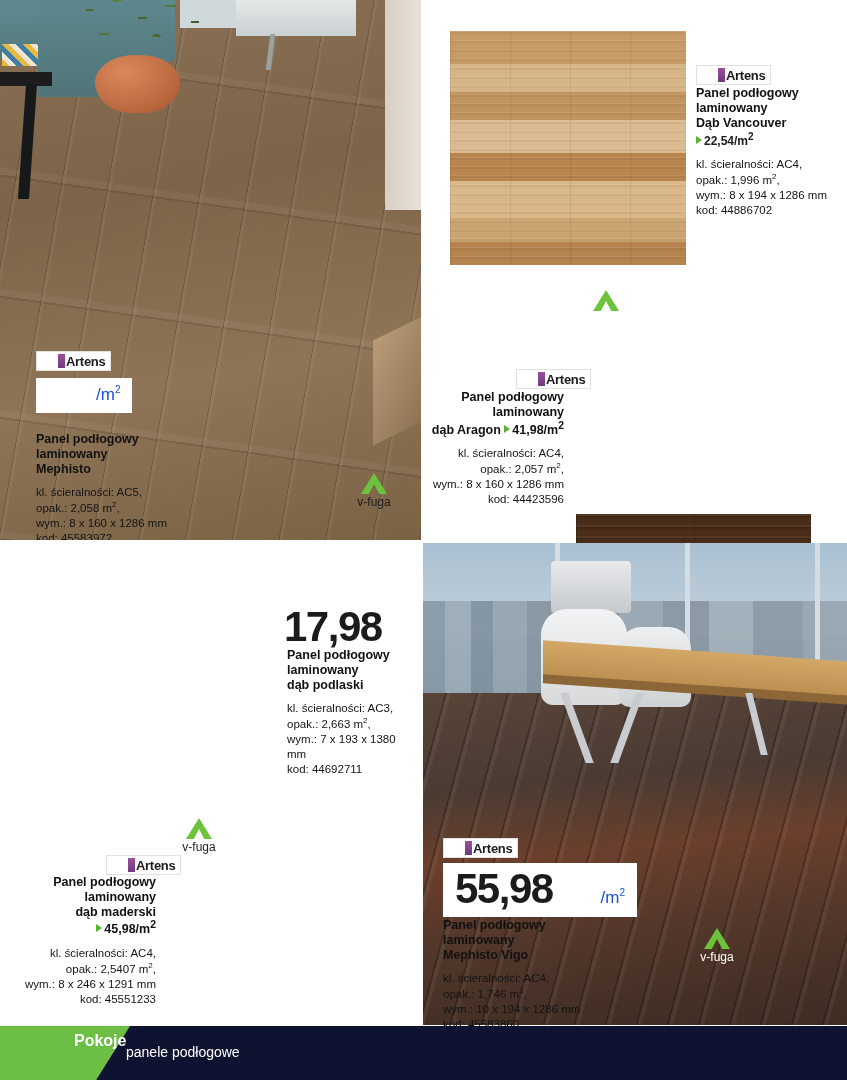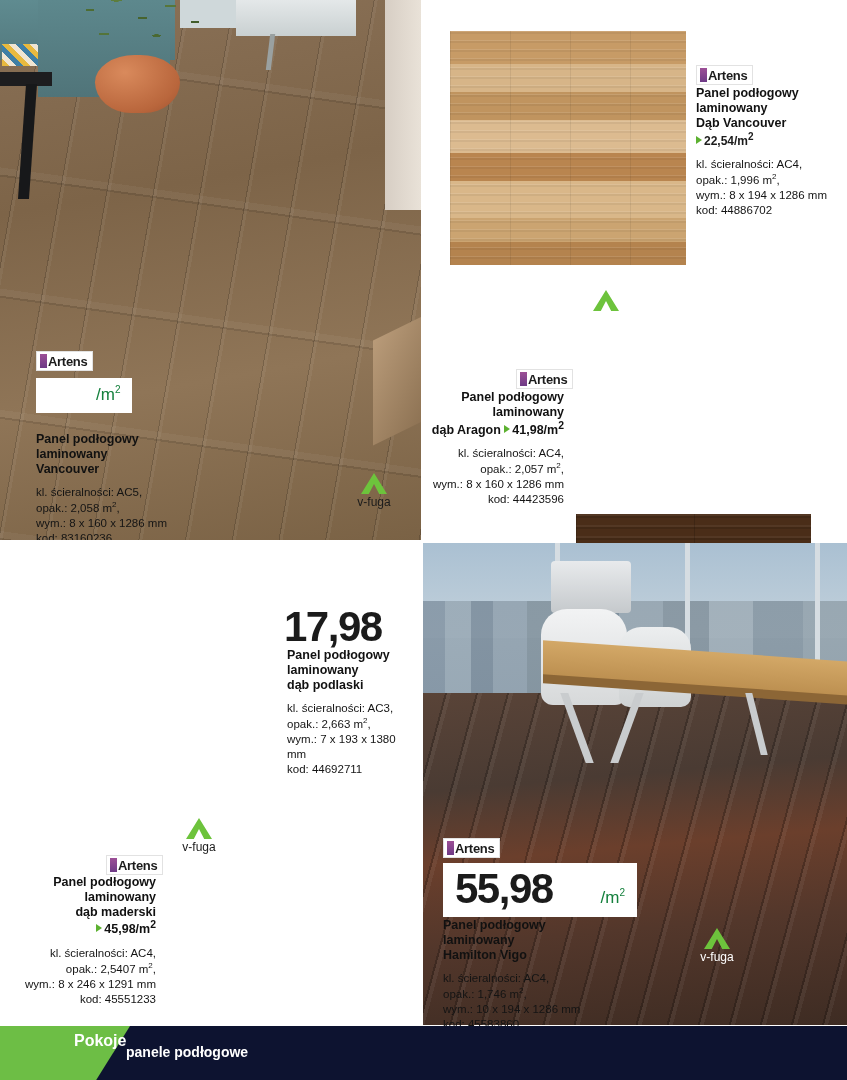--- a/index.html
+++ b/index.html
@@ -185,42 +185,42 @@
     position: absolute; left: 128px; top: 18px; width: 80px; height: 52px;
     background: linear-gradient(180deg, #e8eaec, #c5c9cc); border-radius: 4px;
   }
   .off-leg {
     position: absolute; background: #c9ccce;
   }
 
   
   .logo {
     display: inline-flex; align-items: center;
-    background: #ffffff; padding: 2px 5px 2px 3px;
+    background: #ffffff; padding: 2px 5px 2px 21px;
     border: 1px solid #e2e2e2;
   }
   .logo-mark {
     width: 7px; height: 14px; margin-right: 1px;
     background: linear-gradient(180deg, #9c4f96, #6e3a86);
   }
   .logo-text {
     font-size: 13px; font-weight: 700; letter-spacing: -.3px;
     color: #1b1b1b; line-height: 1;
   }
 
   
   .price-box {
     background: #ffffff; display: inline-flex; align-items: baseline;
     padding: 6px 12px 8px 12px;
   }
   .price-main {
     font-size: 42px; font-weight: 700; letter-spacing: -1.5px;
     color: #1b1b1b; line-height: .95;
   }
-  .price-unit { font-size: 17px; font-weight: 400; color: #15803d; padding-left: 48px; }
+  .price-unit { font-size: 17px; font-weight: 400; color: #1d4ed8; padding-left: 48px; }
   .price-unit sup { font-size: 10px; }
 
   .price-inline {
     font-size: 12px; font-weight: 700; color: #1b1b1b;
   }
   .tri-s {
     display: inline-block; width: 0; height: 0; vertical-align: 1px;
     border-left: 6px solid #5cb130;
     border-top: 4px solid transparent; border-bottom: 4px solid transparent;
     margin-right: 2px;
@@ -257,21 +257,21 @@
     position: absolute; left: 0; top: 0; width: 130px; height: 54px;
     background: #6dbe45;
     clip-path: polygon(0 0, 100% 0, 74% 100%, 0 100%);
   }
   .footer-tab-label {
     position: absolute; left: 34px; top: 6px;
     font-size: 16px; font-weight: 700; color: #ffffff; margin-left: 40px;
   }
   .footer-label {
     position: absolute; left: 126px; top: 18px;
-    font-size: 14px; font-weight: 700; color: #ffffff;
+    font-size: 14px; font-weight: 400; color: #ffffff;
   }
 </style>
 </head>
 <body>
 
 <div class="page">
 
   <div class="ph hero-room" style="left:0; top:0; width:421px; height:540px;">
     <div class="hero-wall"></div>
     <div class="hero-wall2"></div>
@@ -293,27 +293,27 @@
   </div>
 
   <div class="price-box" style="position:absolute; left:36px; top:378px;">
     <span class="price-unit"><span>/m</span><sup>2</sup></span>
   </div>
 
   <div style="position:absolute; left:36px; top:432px; width:190px;">
     <div class="p-title">
       <div>Panel podłogowy</div>
       <div>laminowany</div>
-      <div>Vancouver</div>
+      <div>Mephisto</div>
     </div>
     <div class="p-specs">
       <div>kl. ścieralności: AC5,</div>
       <div><span>opak.: 2,058 m</span><sup>2</sup><span>,</span></div>
       <div>wym.: 8 x 160 x 1286 mm</div>
-      <div>kod: 83160236</div>
+      <div>kod: 45583972</div>
     </div>
   </div>
 
   <div class="vfuga" style="left:352px; top:473px; width:44px;">
     <div class="tri"></div>
     <div class="lbl">v-fuga</div>
   </div>
 
   <div class="ph sw-vancouver" style="left:450px; top:31px; width:236px; height:234px;"></div>
 
@@ -442,21 +442,21 @@
 
   <div class="price-box" style="position:absolute; left:443px; top:863px;">
     <span class="price-main">55,98</span>
     <span class="price-unit"><span>/m</span><sup>2</sup></span>
   </div>
 
   <div style="position:absolute; left:443px; top:918px; width:180px;">
     <div class="p-title">
       <div>Panel podłogowy</div>
       <div>laminowany</div>
-      <div>Hamilton Vigo</div>
+      <div>Mephisto Vigo</div>
     </div>
     <div class="p-specs">
       <div>kl. ścieralności: AC4,</div>
       <div><span>opak.: 1,746 m</span><sup>2</sup><span>,</span></div>
       <div>wym.: 10 x 194 x 1286 mm</div>
       <div>kod: 45583860</div>
     </div>
   </div>
 
   <div class="vfuga light" style="left:694px; top:928px; width:46px;">

